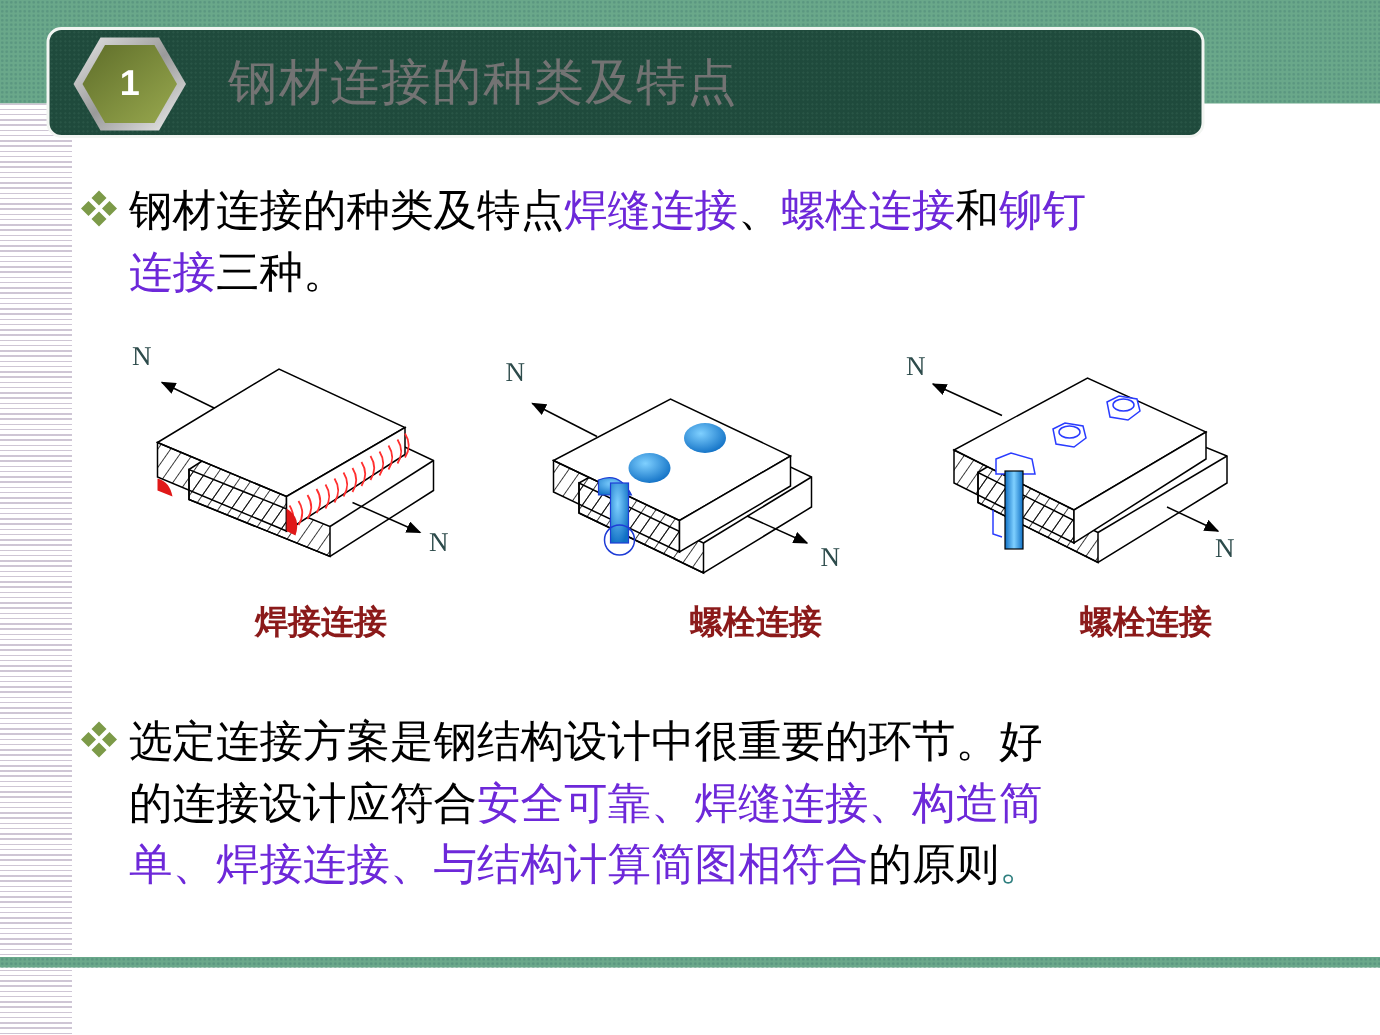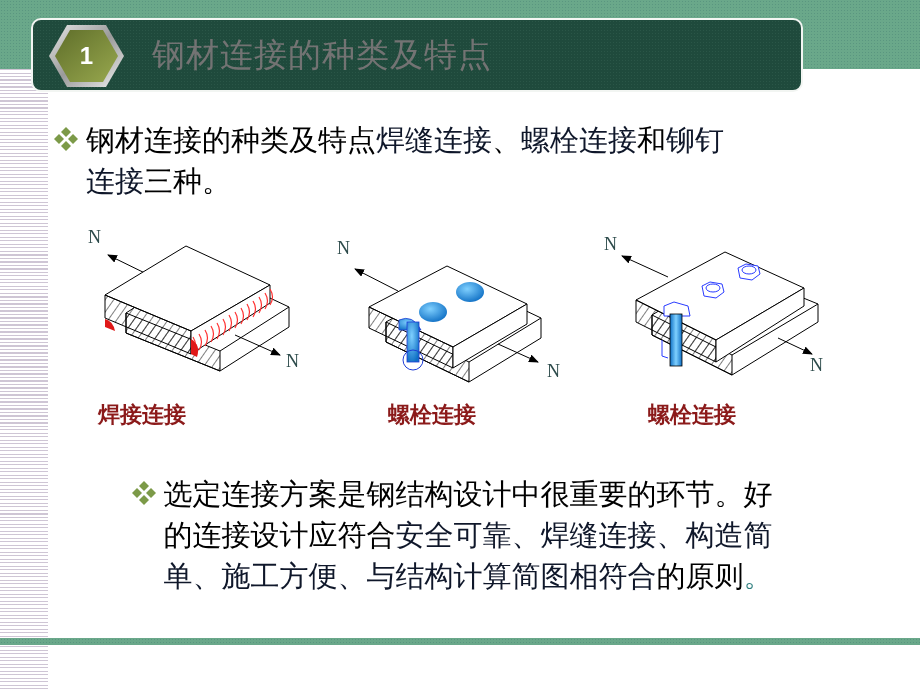--- a/index.html
+++ b/index.html
@@ -51,29 +51,29 @@
       letter-spacing: 1px;
     }
     .para {
       position: absolute; left: 50px; width: 800px;
       font-size: 29px; line-height: 41px; color: #000000;
     }
     .para .bullet {
       display: inline-block; width: 32px; height: 26px; vertical-align: -2px; margin-right: 4px;
     }
     .indent { padding-left: 36px; }
-    .red { color: #0f172a; }
+    .red { color: #6d28d9; }
     .dot-end { color: #2f7f7f; }
     .figure {
       position: absolute;
     }
     .figure svg { display: block; }
     .fig-label {
       position: absolute; color: #8b1a1a; font-weight: bold; font-size: 22px;
-      text-align: left; width: 160px;
+      text-align: right; width: 160px;
     }
   </style>
 </head>
 <body>
 
 <div class="top-band"></div>
 <div class="left-stripes"></div>
 <div class="bottom-band"></div>
 
 <div class="title-bar"></div>
@@ -230,30 +230,30 @@
 
     <path d="M64,76 l10,-4 l14,4 l2,10 l-26,0 z" fill="#fff" stroke="#2a3cff"></path>
     <rect x="70" y="84" width="12" height="52" fill="url(#shank)" stroke="#000" stroke-width="0.8"></rect>
     <path d="M62,110 l0,16 l6,2" fill="none" stroke="#2a3cff"></path>
     <line x1="178" y1="108" x2="212" y2="124" stroke="#000" stroke-width="1" marker-end="url(#arr3)"></line>
     <text x="210" y="141" font-family="Liberation Serif, serif" font-size="18" fill="#2d4b4b">N</text>
   </svg>
 </div>
 <div class="fig-label" style="left:648px; top:400px;">螺栓连接</div>
 
-<div class="para" style="top:474px;text-align:center;">
+<div class="para" style="top:474px;">
   <div>
     <span class="bullet">
       <svg viewBox="0 0 32 26" width="32" height="26">
         <polygon points="16,1 21,6 16,11 11,6" fill="#7c9a48"></polygon>
         <polygon points="9,8 14,13 9,18 4,13" fill="#7c9a48"></polygon>
         <polygon points="23,8 28,13 23,18 18,13" fill="#7c9a48"></polygon>
         <polygon points="16,15 21,20 16,25 11,20" fill="#7c9a48"></polygon>
       </svg>
     </span><span>选定连接方案是钢结构设计中很重要的环节。好</span>
   </div>
   <div class="indent">
     <span>的连接设计应符合</span><span class="red">安全可靠、焊缝连接、构造简</span>
   </div>
   <div class="indent">
-    <span class="red">单、施工方便、与结构计算简图相符合</span><span>的原则</span><span class="dot-end">。</span>
+    <span class="red">单、焊接连接、与结构计算简图相符合</span><span>的原则</span><span class="dot-end">。</span>
   </div>
 </div>
 
 </body></html>

